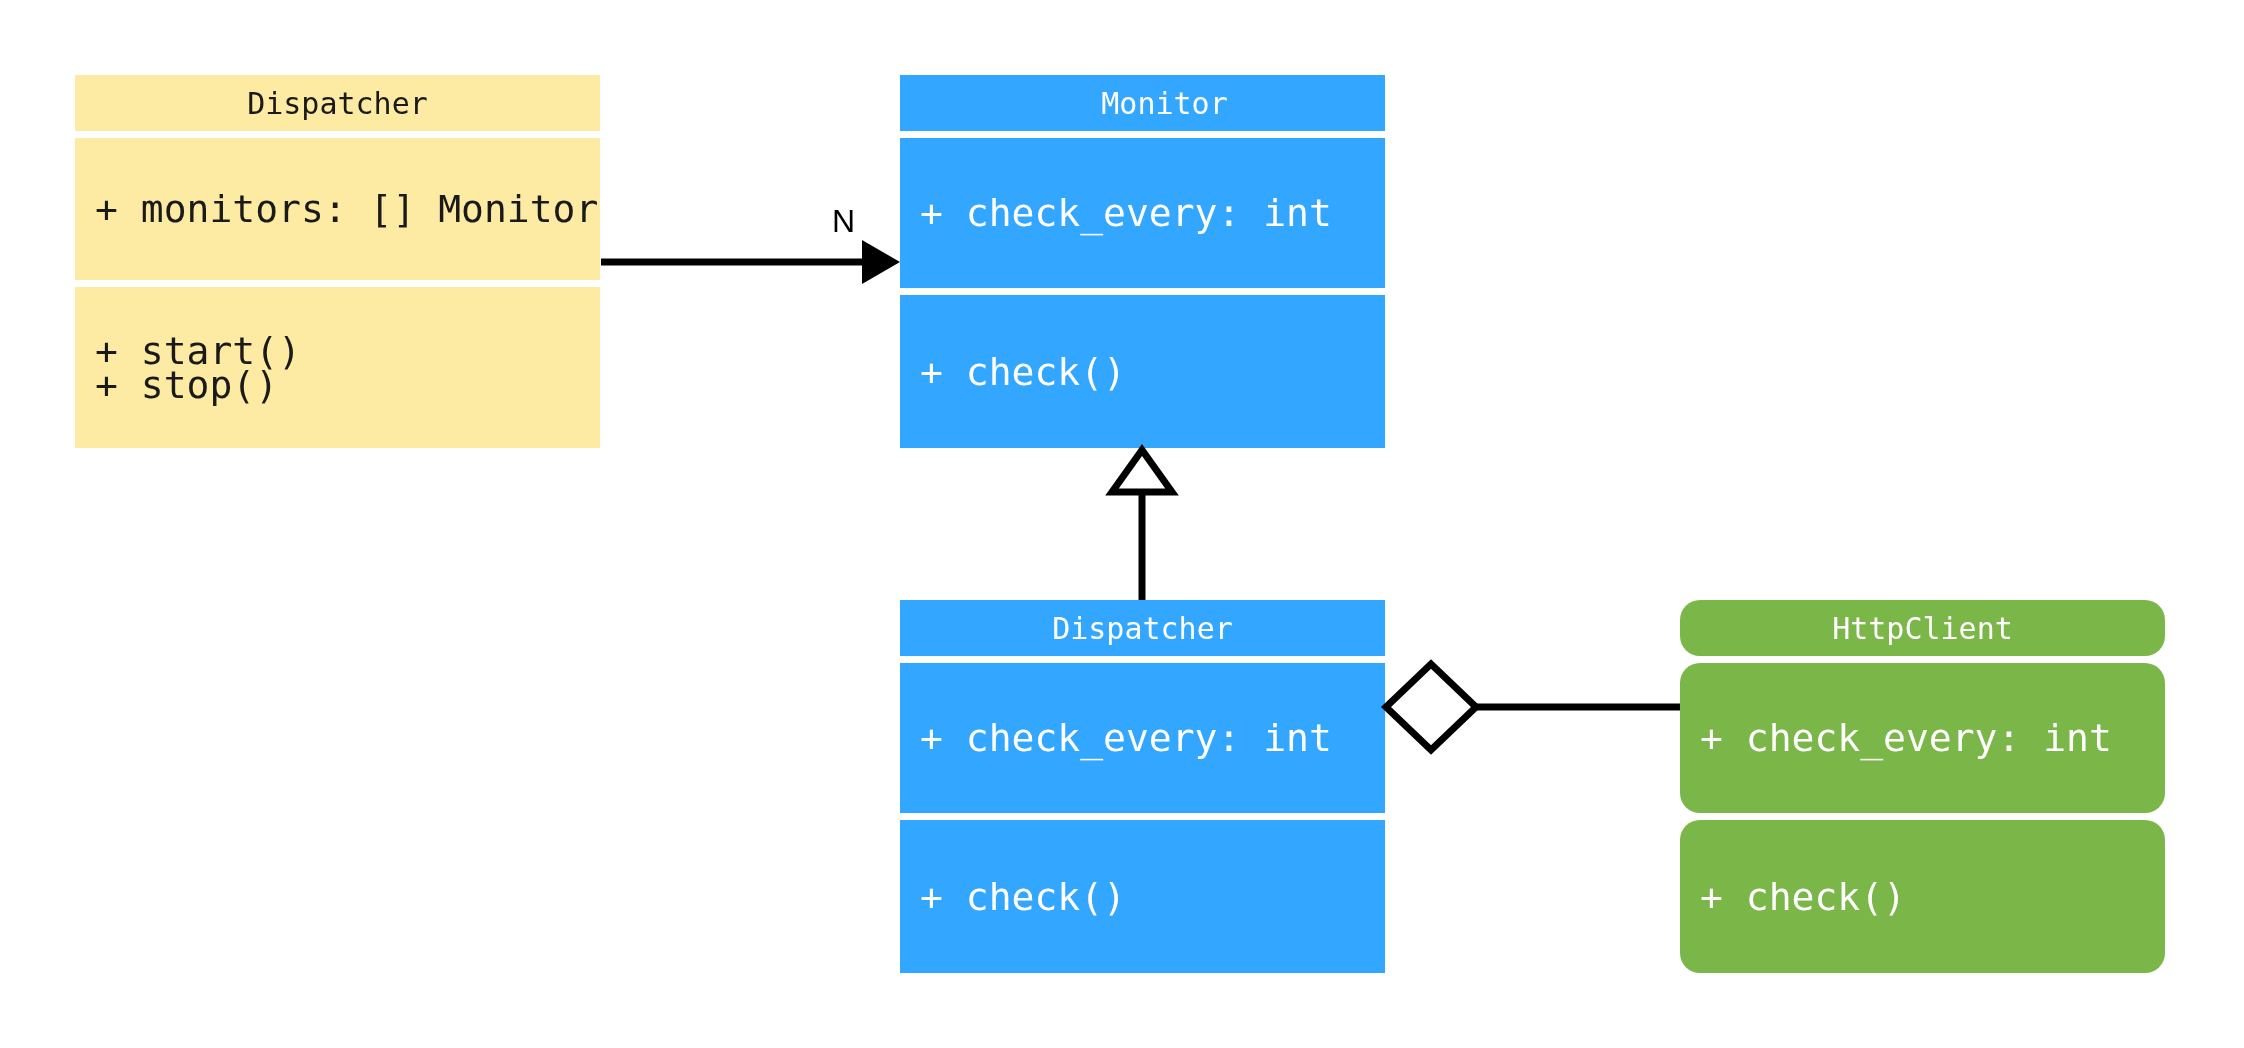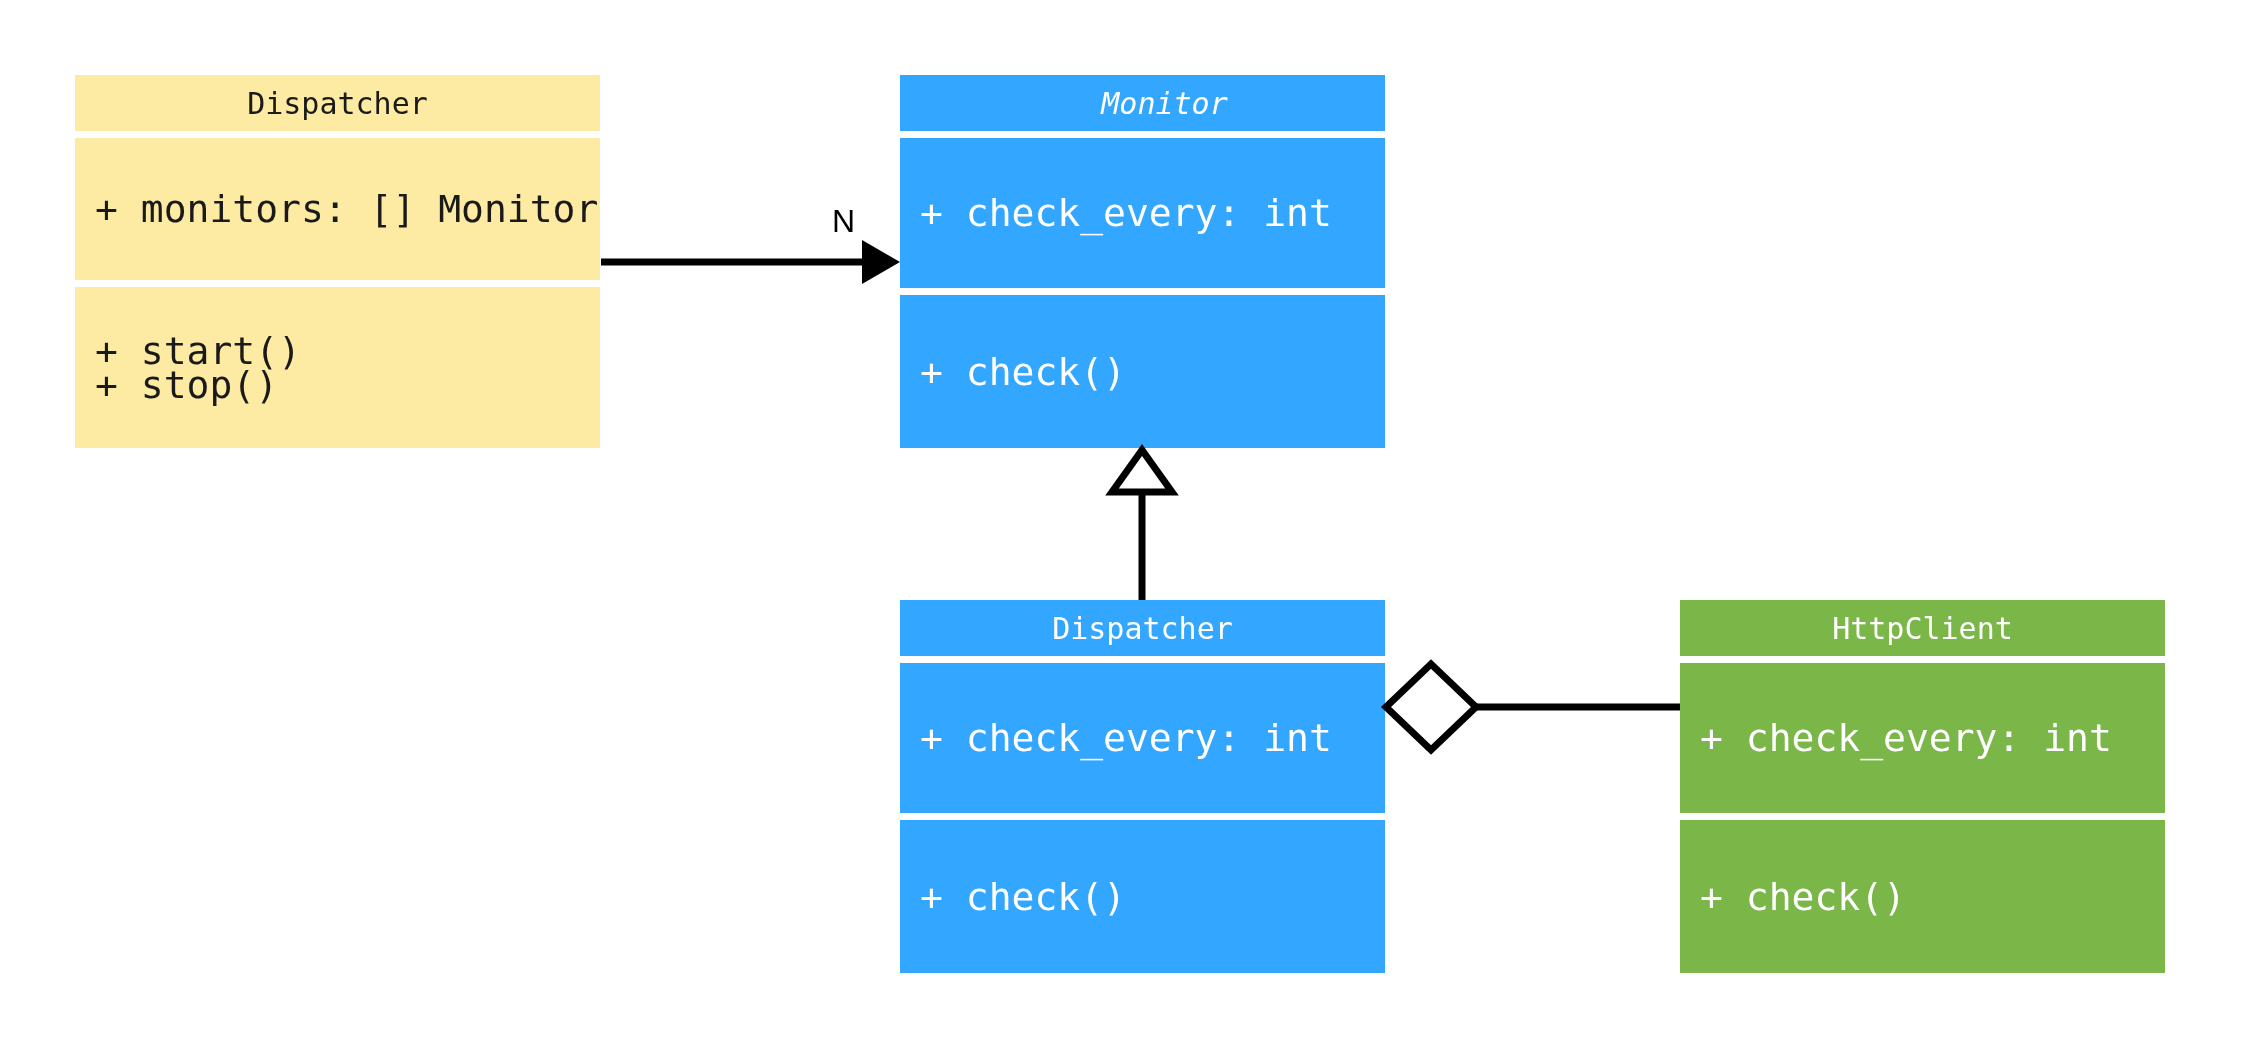--- a/index.html
+++ b/index.html
@@ -40,21 +40,20 @@
   .uml-title {
     display: flex;
     align-items: center;
     justify-content: center;
     font-size: 30px;
     letter-spacing: 0px;
     white-space: pre;
   }
 
   .uml-title.abstract {
-    font-style: italic;
     margin-left: 44px;
   }
 
   .uml-body {
     padding-left: 20px;
     display: flex;
     flex-direction: column;
     justify-content: center;
   }
 
@@ -76,21 +75,21 @@
   .c-dispatcher .uml-title       { color: #1a1a1a; }
   .c-dispatcher .uml-line        { color: #1a1a1a; }
 
   .c-monitor .uml-compartment,
   .c-httpmonitor .uml-compartment { background: #33a6ff; }
   .c-monitor .uml-title,
   .c-httpmonitor .uml-title       { color: #ffffff; }
   .c-monitor .uml-line,
   .c-httpmonitor .uml-line        { color: #ffffff; }
 
-  .c-httpclient .uml-compartment { background: #7ab648; }
+  .c-httpclient .uml-compartment { background: #7ab648; border-radius: 20px; }
   .c-httpclient .uml-title       { color: #ffffff; }
   .c-httpclient .uml-line        { color: #ffffff; }
 
   
   #box-dispatcher {
     left: 75px; top: 75px; width: 525px; height: 458px;
   }
   #box-dispatcher .t  { height: 56px; }
   #box-dispatcher .a  { height: 142px; }
   #box-dispatcher .m  { height: 161px; }

